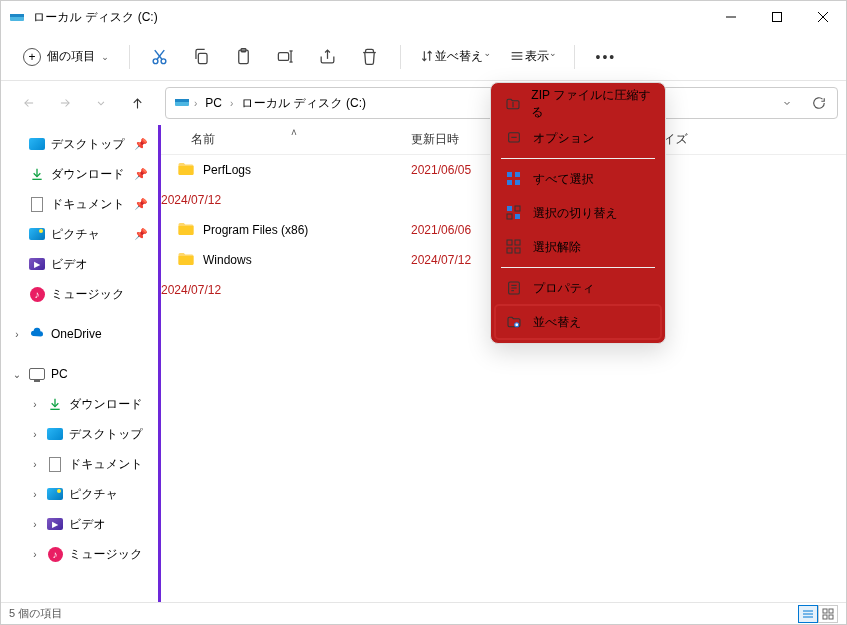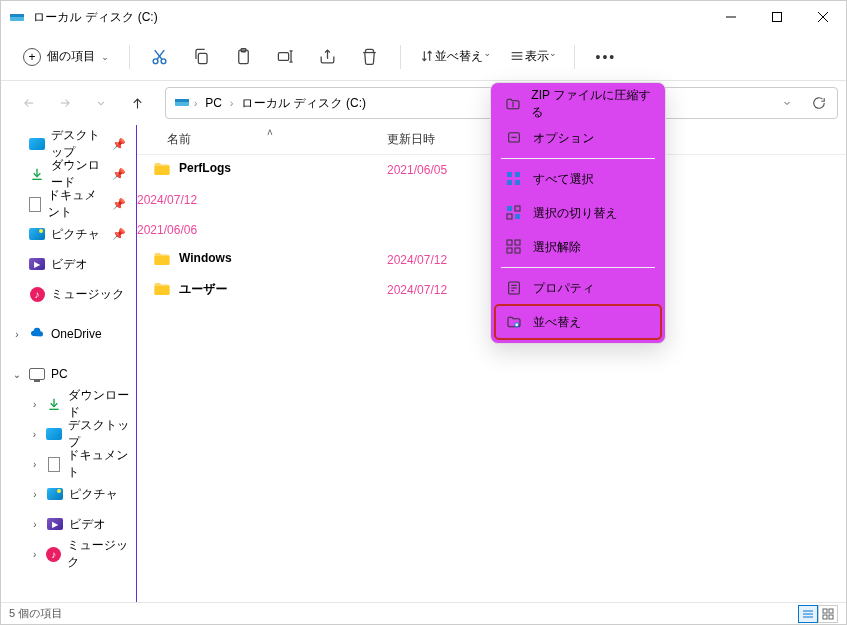--- a/index.html
+++ b/index.html
@@ -34,44 +34,44 @@
 .addr { flex: 1; height: 32px; border: 1px solid #ccc; border-radius: 4px; display: flex; align-items: center; padding: 0 4px 0 8px; gap: 4px; margin-left: 8px; }
 .addr .crumb { padding: 2px 4px; font-size: 12px; }
 .addr .sep { color: #888; font-size: 10px; }
 .addr .spacer { flex: 1; }
 .addr .abtn { width: 28px; height: 28px; display: flex; align-items: center; justify-content: center; color: #555; }
 
 
 .body { display: flex; height: calc(100% - 32px - 48px - 44px - 22px); }
 
 
-.sidebar { width: 136px; padding: 4px 0; border-right: 1px solid #6d28d9; overflow: hidden; }
+.sidebar { width: 160px; padding: 4px 0; border-right: 3px solid #6d28d9; overflow: hidden; }
 .sbitem { display: flex; align-items: center; height: 30px; padding-left: 10px; gap: 6px; font-size: 12px; }
 .sbitem.sub { padding-left: 28px; }
 .sbitem.sub2 { padding-left: 28px; }
 .sbitem .chev { width: 12px; font-size: 10px; color: #555; display: inline-flex; justify-content: center; }
 .sbitem .ic { width: 16px; height: 16px; display: flex; align-items: center; justify-content: center; }
 .sbitem .pin { margin-left: auto; margin-right: 10px; color: #888; font-size: 11px; }
 .sbgap { height: 10px; }
 
 
 .content { flex: 1; position: relative; }
 .colhdr { height: 30px; display: flex; align-items: center; border-bottom: 1px solid #eee; font-size: 12px; color: #333; justify-content: space-between; }
 .colhdr .c-name { width: 250px; padding-left: 30px; position: relative;}
 .colhdr .c-date { width: 120px; }
 .colhdr .c-type { width: 120px; }
 .colhdr .c-size { flex: 1; }
 .colhdr .sortarr { position: absolute; left: 130px; top: -4px; font-size: 10px; color: #555;}
 .filerow { height: 30px; display: flex; align-items: center; font-size: 12px; }
-.filerow .fc-name { width: 250px; padding-left: 16px; display: flex; align-items: flex-start; gap: 8px; font-weight: bold; }
-.filerow .fc-date { width: 120px; color: #ec4899; }
+.filerow .fc-name { width: 250px; padding-left: 16px; display: flex; align-items: center; gap: 8px; }
+.filerow .fc-date { width: 120px; color: #b91c1c; }
 .folder-ic svg { width: 18px; height: 16px; }
 
 
-.ctxmenu { position: absolute; left: 490px; top: 82px; width: 176px; background: #d946ef; border: 1px solid #ddd; border-radius: 8px; box-shadow: 0 8px 24px rgba(0,0,0,0.15); padding: 4px; z-index: 10; }
+.ctxmenu { position: absolute; left: 490px; top: 82px; width: 176px; background: #b91c1c; border: 1px solid #ddd; border-radius: 8px; box-shadow: 0 8px 24px rgba(0,0,0,0.15); padding: 4px; z-index: 10; }
 .ctxitem { height: 34px; display: flex; align-items: center; gap: 10px; padding: 0 10px; border-radius: 4px; font-size: 12px; position: relative; }
 .ctxitem .cic { width: 18px; height: 18px; display: flex; align-items: center; justify-content: center; color: #333; }
 .ctxitem.highlight { outline: 2px solid #c62828; outline-offset: -1px; }
 .ctxsep { height: 1px; background: #eee; margin: 3px 6px; }
 
 
 .status { height: 22px; border-top: 1px solid #e5e5e5; display: flex; align-items: center; padding: 0 8px; font-size: 11px; color: #555; }
 .status .spacer { flex: 1; }
 .viewsw { display: flex; gap: 0; }
 .viewsw .vb { width: 20px; height: 18px; border: 1px solid #ccc; display: flex; align-items: center; justify-content: center; }
@@ -375,40 +375,40 @@
                 <path d="M2 6h20v10a2 2 0 0 1-2 2H4a2 2 0 0 1-2-2z" fill="#ffca28"></path>
               </svg></span>
             <span>PerfLogs</span>
           </div>
           <div class="fc-date">2021/06/05</div>
         </div>
         <div class="filerow">
           <div class="fc-date">2024/07/12</div>
         </div>
         <div class="filerow">
+          <div class="fc-name">
+            <span class="folder-ic"><svg viewBox="0 0 24 20">
+                <path d="M2 4a2 2 0 0 1 2-2h5l2 2h9a2 2 0 0 1 2 2v10a2 2 0 0 1-2 2H4a2 2 0 0 1-2-2z" fill="#ffd76a"></path>
+                <path d="M2 6h20v10a2 2 0 0 1-2 2H4a2 2 0 0 1-2-2z" fill="#ffca28"></path>
+              </svg></span>
+            <span>Program Files (x86)</span>
+          </div>
           <div class="fc-date">2021/06/06</div>
         </div>
         <div class="filerow">
           <div class="fc-name">
             <span class="folder-ic"><svg viewBox="0 0 24 20">
                 <path d="M2 4a2 2 0 0 1 2-2h5l2 2h9a2 2 0 0 1 2 2v10a2 2 0 0 1-2 2H4a2 2 0 0 1-2-2z" fill="#ffd76a"></path>
                 <path d="M2 6h20v10a2 2 0 0 1-2 2H4a2 2 0 0 1-2-2z" fill="#ffca28"></path>
               </svg></span>
             <span>Windows</span>
           </div>
           <div class="fc-date">2024/07/12</div>
         </div>
         <div class="filerow">
-          <div class="fc-name">
-            <span class="folder-ic"><svg viewBox="0 0 24 20">
-                <path d="M2 4a2 2 0 0 1 2-2h5l2 2h9a2 2 0 0 1 2 2v10a2 2 0 0 1-2 2H4a2 2 0 0 1-2-2z" fill="#ffd76a"></path>
-                <path d="M2 6h20v10a2 2 0 0 1-2 2H4a2 2 0 0 1-2-2z" fill="#ffca28"></path>
-              </svg></span>
-            <span>ユーザー</span>
-          </div>
           <div class="fc-date">2024/07/12</div>
         </div>
       </div>
   </div>
 </div>
 
 <div class="status">
   <span>5 個の項目</span>
   <span class="spacer"></span>
   <div class="viewsw">

